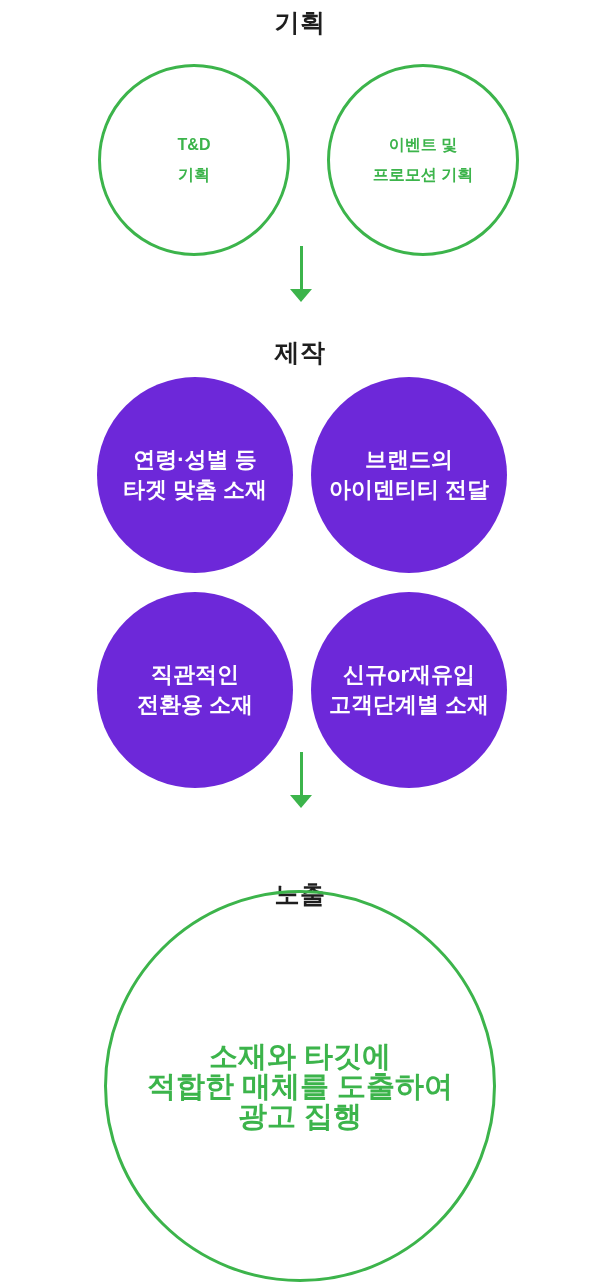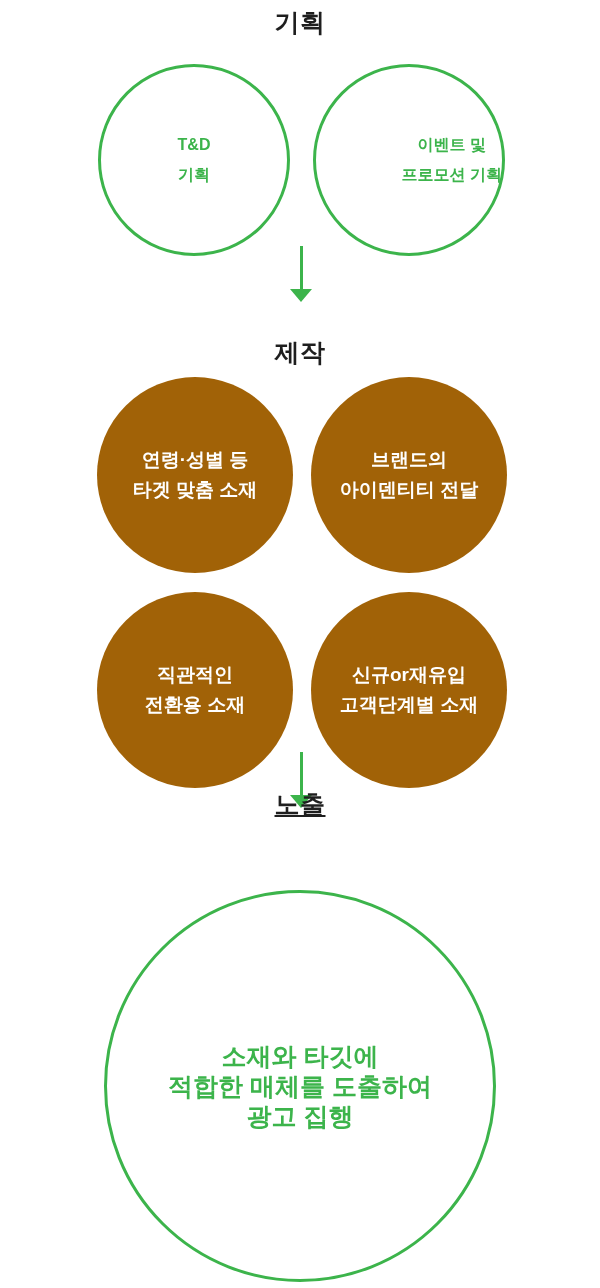--- a/index.html
+++ b/index.html
@@ -19,21 +19,21 @@
     width: 600px;
     left: 0;
     text-align: center;
     font-size: 25px;
     font-weight: 700;
     color: #1e1e1e;
     letter-spacing: 0.5px;
   }
   .title-planning   { top: 6px; }
   .title-production { top: 336px; }
-  .title-exposure   { top: 788px; text-decoration: underline; }
+  .title-exposure   { top: 878px; }
 
   .circle {
     position: absolute;
     border-radius: 50%;
     display: flex;
     align-items: center;
     justify-content: center;
     text-align: center;
     box-sizing: border-box;
   }
@@ -42,41 +42,41 @@
     height: 192px;
     border: 3px solid #3cb44b;
     color: #3cb44b;
     font-size: 16px;
     font-weight: 700;
     line-height: 30px;
   }
   .circle-filled {
     width: 196px;
     height: 196px;
-    background: #a16207;
+    background: #6d28d9;
     color: #ffffff;
-    font-size: 19px;
+    font-size: 22px;
     font-weight: 700;
     line-height: 30px;
   }
   .pos-r1-left  { left: 98px;  top: 64px; }
-  .pos-r1-right { left: 313px; top: 64px; justify-content: flex-end; }
+  .pos-r1-right { left: 327px; top: 64px; }
   .pos-r2-left  { left: 97px;  top: 377px; }
   .pos-r2-right { left: 311px; top: 377px; align-items: center; }
   .pos-r3-left  { left: 97px;  top: 592px; }
   .pos-r3-right { left: 311px; top: 592px; }
 
   .circle-big {
     width: 392px;
     height: 392px;
     left: 104px;
     top: 890px;
     border: 3px solid #3cb44b;
     color: #3cb44b;
-    font-size: 25px;
+    font-size: 29px;
     font-weight: 700;
     line-height: 30px;
   }
 
   .line { display: block; }
 
   .arrow {
     position: absolute;
     left: 289px;
     width: 24px;

